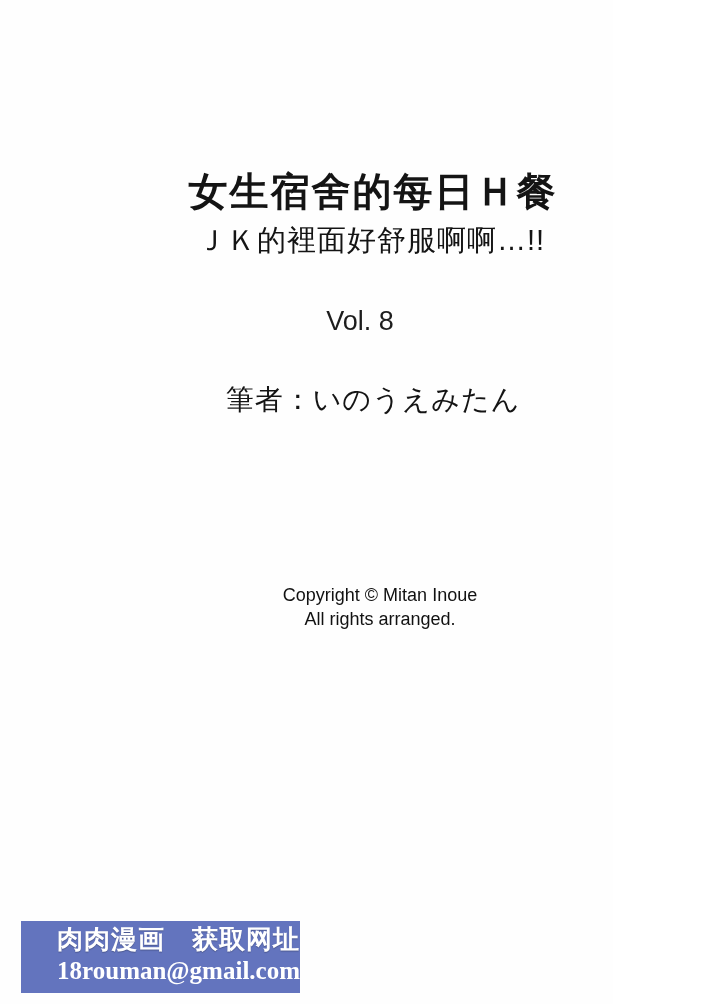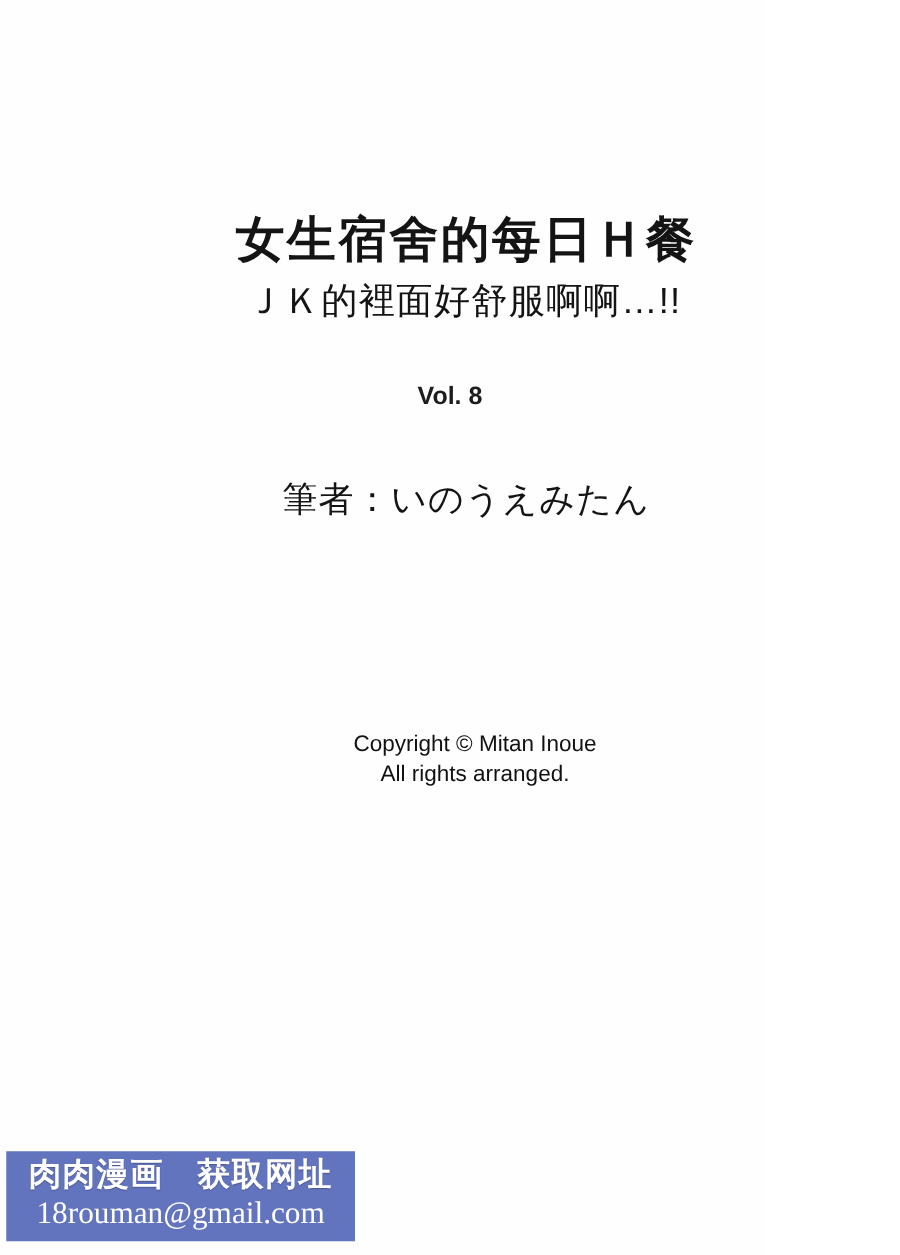--- a/index.html
+++ b/index.html
@@ -29,22 +29,22 @@
   }
   .subtitle {
     top: 221px;
     font-size: 29px;
     font-weight: 500;
     letter-spacing: 1px;
     transform: translateX(11px);
   }
   .volume {
     top: 306px;
-    font-size: 20px;
-    font-weight: 700;
+    font-size: 27px;
+    font-weight: 400;
     color: #1d1d1d;
   }
   .author {
     top: 381px;
     font-size: 28px;
     font-weight: 500;
     letter-spacing: 1px;
     transform: translateX(13px);
   }
   .copyright {
@@ -53,41 +53,41 @@
     left: 0;
     width: 720px;
     text-align: center;
     font-size: 18px;
     line-height: 24px;
     color: #111111;
     margin-left: 20px;
   }
   .watermark {
     position: absolute;
-    left: 5px;
+    left: 21px;
     top: 921px;
     width: 279px;
     height: 72px;
     background: #6374be;
     color: #ffffff;
-    text-align: center;
+    text-align: right;
     padding-top: 3px;
   }
   .watermark .site {
     font-size: 26px;
     font-weight: 900;
     letter-spacing: 1px;
     line-height: 31px;
     text-shadow: 0 1px 1px rgba(0,0,0,0.25);
     white-space: nowrap;
   }
   .watermark .email {
     font-family: "Liberation Serif", serif;
     font-size: 25px;
-    font-weight: 400;
+    font-weight: 700;
     line-height: 32px;
     white-space: nowrap;
   }
 </style>
 </head>
 <body>
 
 <div class="page">
 
   <div class="abs-line title">女生宿舍的每日Ｈ餐</div>

